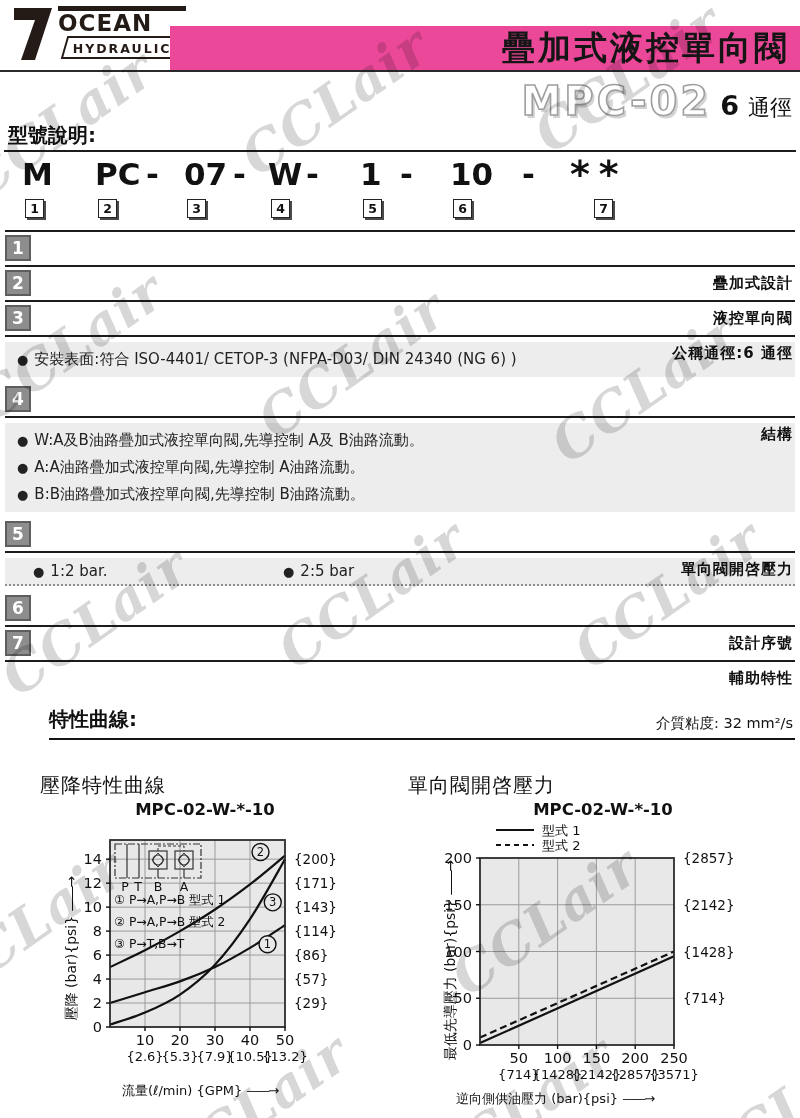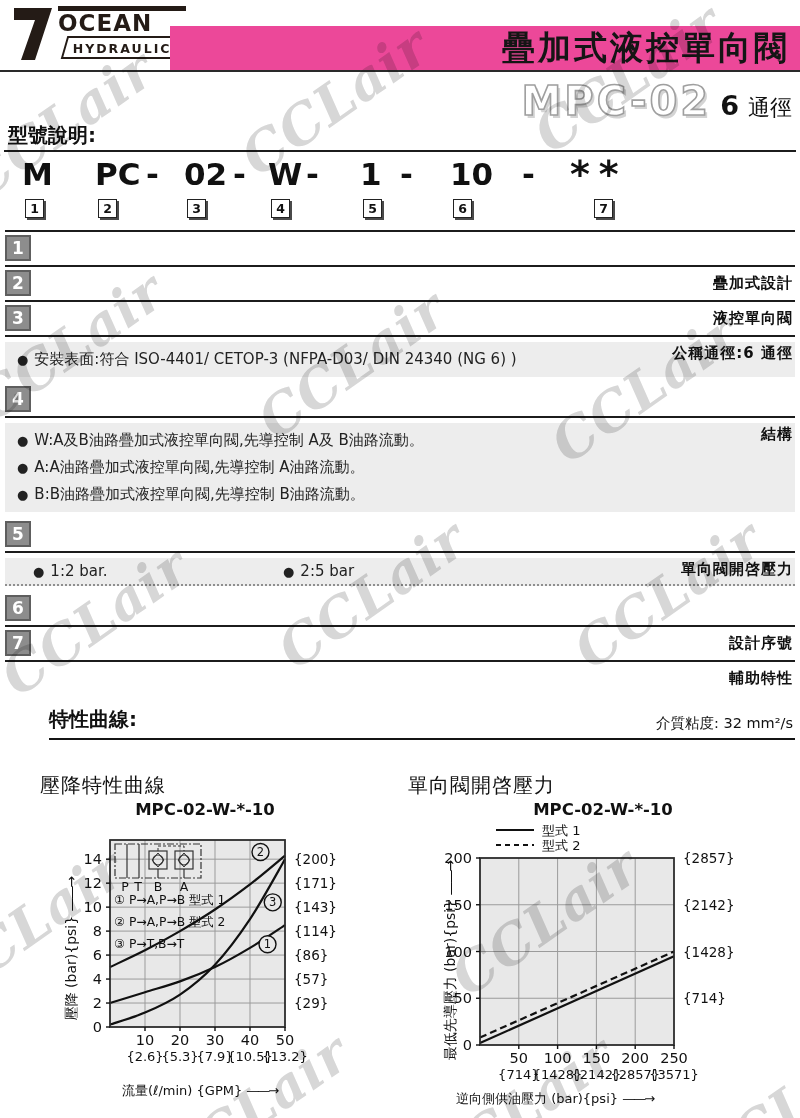--- a/index.html
+++ b/index.html
@@ -108,21 +108,21 @@
         <div class="num-box">1</div>
       </div>
       <div class="code-seg" style="left: 95px;">
         <div class="code-text">PC</div>
         <div class="num-box">2</div>
       </div>
       <div class="code-seg" style="left: 146px;">
         <div class="code-dash">-</div>
       </div>
       <div class="code-seg" style="left: 184px;">
-        <div class="code-text">02</div>
+        <div class="code-text">07</div>
         <div class="num-box">3</div>
       </div>
       <div class="code-seg" style="left: 233px;">
         <div class="code-dash">-</div>
       </div>
       <div class="code-seg" style="left: 268px;">
         <div class="code-text">W</div>
         <div class="num-box">4</div>
       </div>
       <div class="code-seg" style="left: 306px;">

